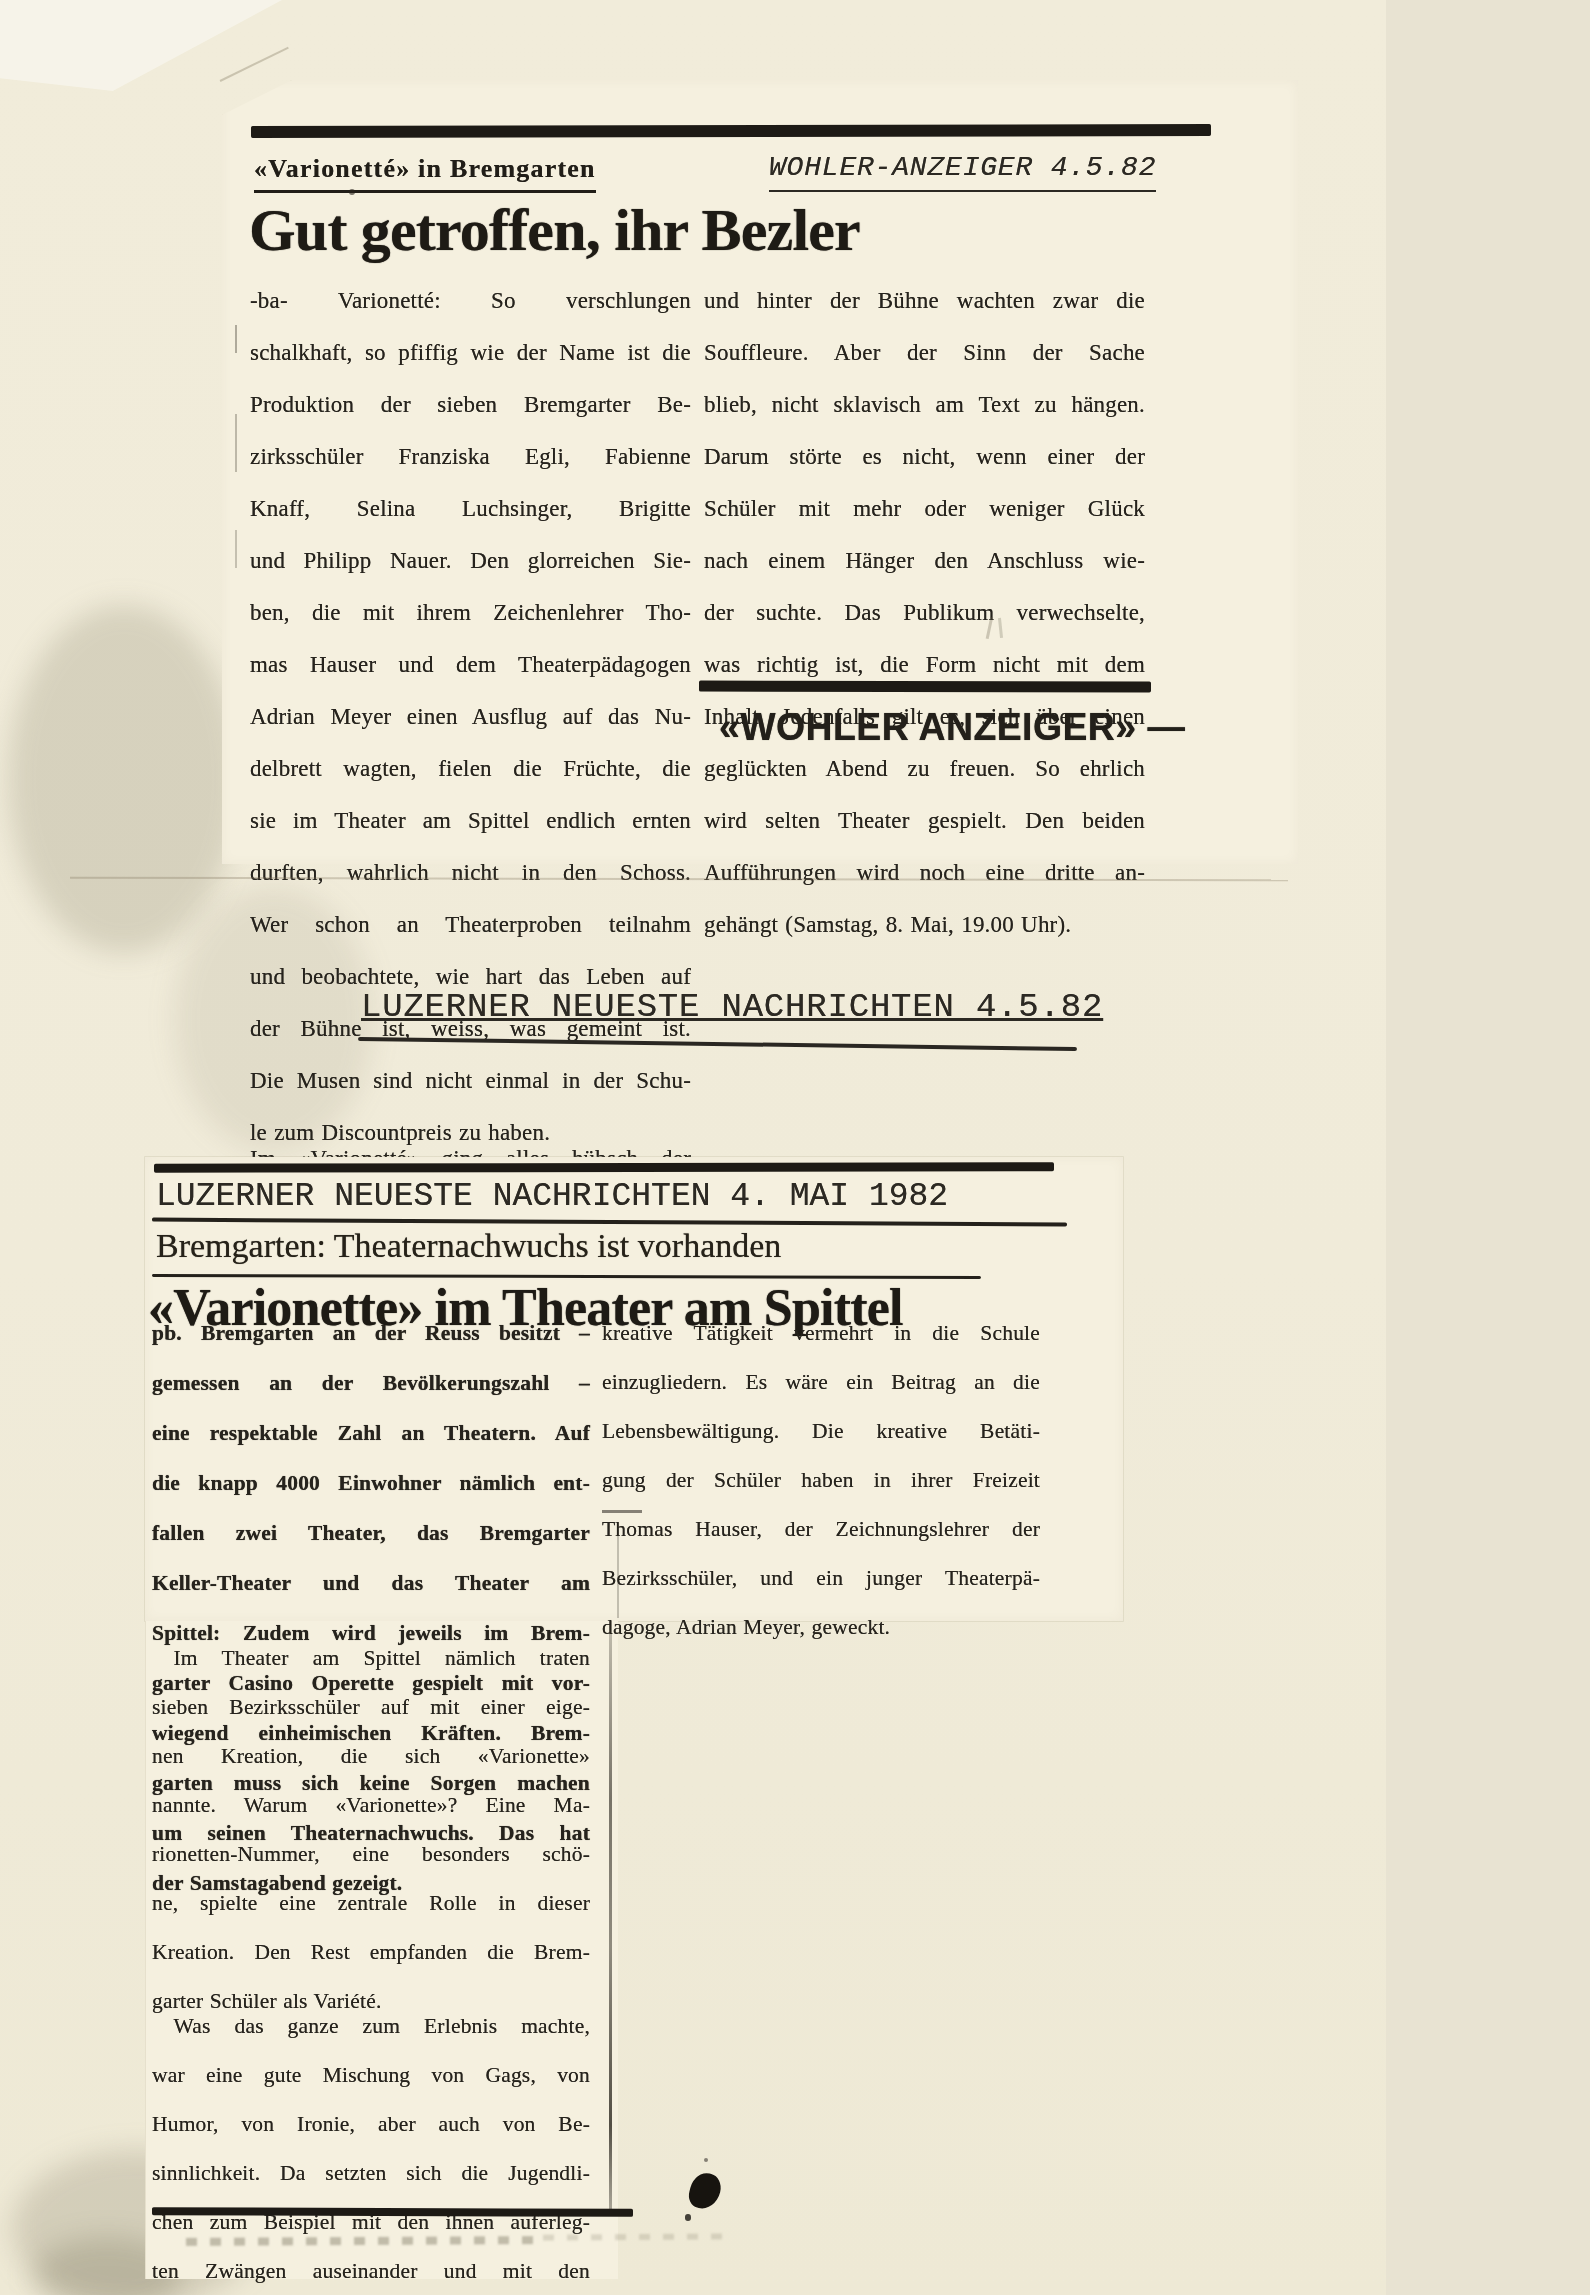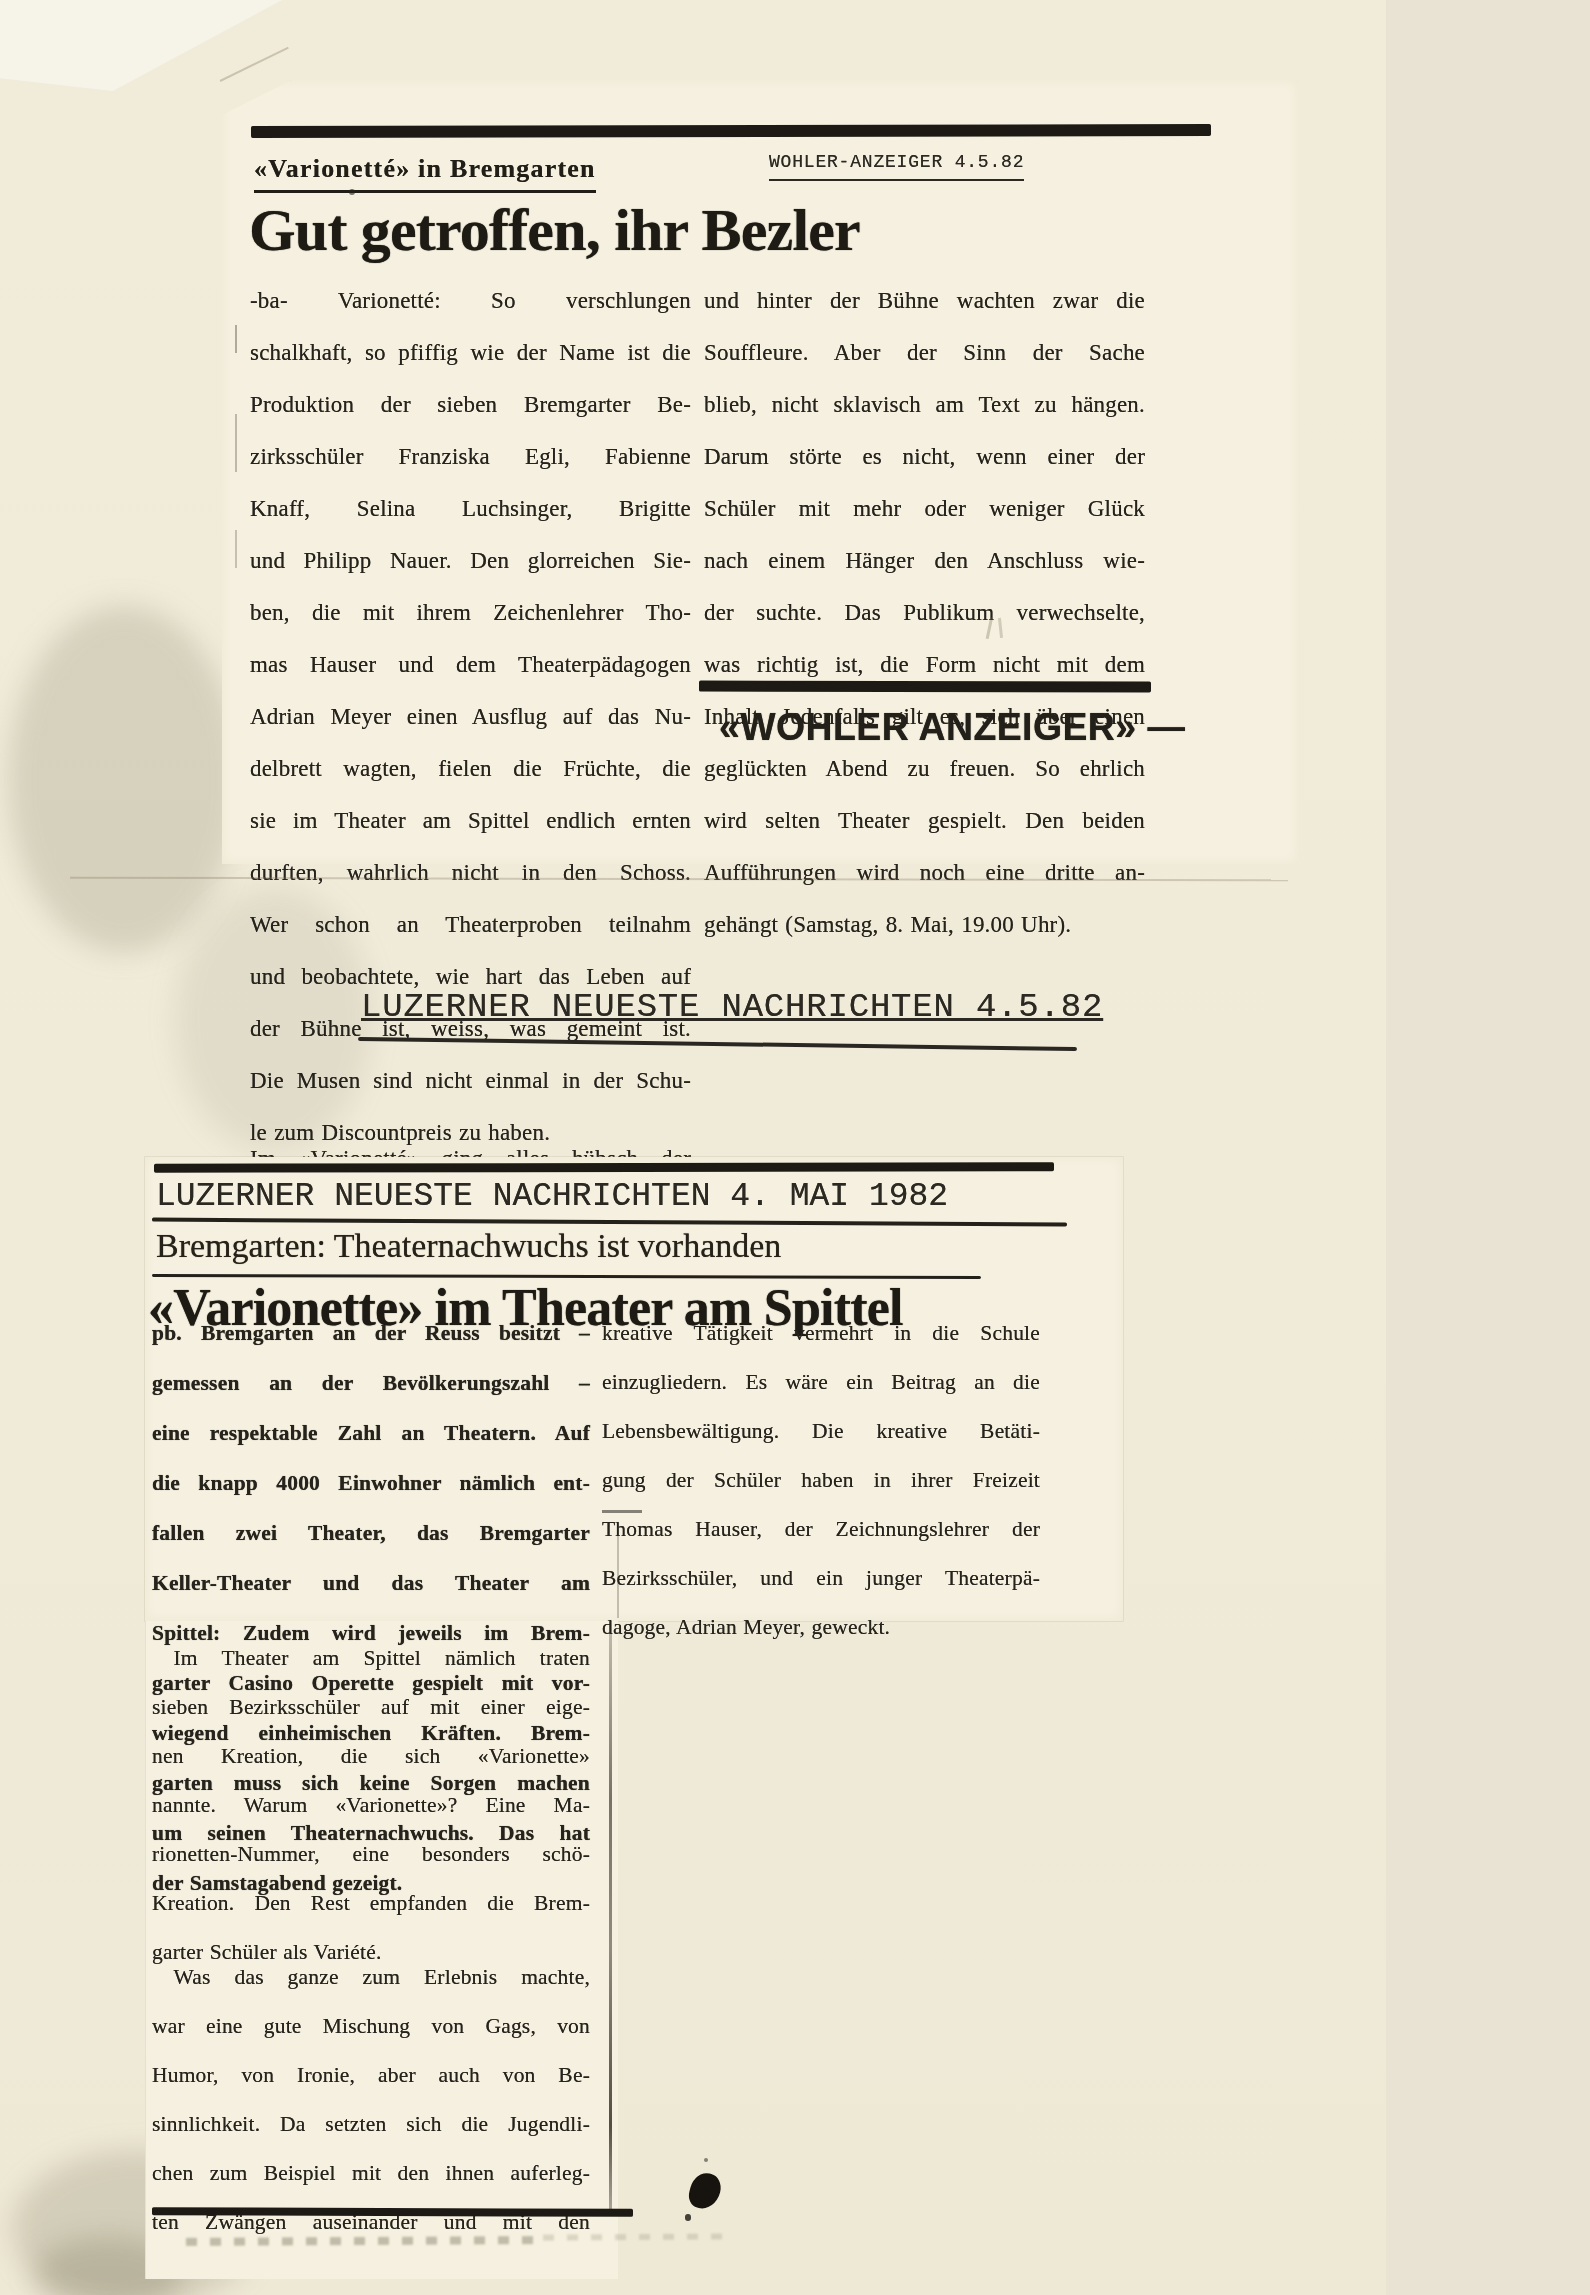--- a/index.html
+++ b/index.html
@@ -7,21 +7,21 @@
         background:linear-gradient(180deg,#f1ecda 0%,#f0ebd9 55%,#eee9d5 100%);
         font-family:"Liberation Serif", serif;padding-left:32px;}
   .abs{position:absolute;}
   .sheet{background:#f5f0df;box-shadow:0 0 0 0.8px rgba(145,133,102,.18), 0 0 11.6px rgba(120,110,80,.06) inset;}
   .rule{background:#1d1a15;border-radius:1.7px;}
   .faintline{background:rgba(125,114,88,.30);}
   
   .kicker1{font-weight:700;font-size:26px;letter-spacing:1.2px;color:#211e18;
            border-bottom:3.3px solid #211e18;padding-bottom:5.8px;text-shadow:0 0 0.5px rgba(33,30,24,.8);}
   .mono{font-family:"Liberation Mono","DejaVu Sans Mono",monospace;color:#2c2923;text-shadow:0 0 0.6px rgba(44,41,35,.8);}
-  .src1{font-size:18px;letter-spacing:0.8px;border-bottom:2.5px solid #2c2923;padding-bottom:6.6px;}
+  .src1{font-size:28px;letter-spacing:0.8px;border-bottom:2.5px solid #2c2923;padding-bottom:6.6px;font-style:italic;}
   .headline1{font-weight:700;font-size:60px;letter-spacing:-0.8px;color:#1e1b15;text-shadow:0 0 1px rgba(30,27,21,.85);}
   .headline2{font-weight:700;font-size:52px;letter-spacing:-0.8px;color:#1e1b15;text-shadow:0 0 1px rgba(30,27,21,.85);}
   .kicker2{font-size:34px;color:#262219;text-shadow:0 0 0.7px rgba(38,34,25,.8);}
   .src2{font-size:33px;letter-spacing:0px;}
   .stamp{font-size:34px;letter-spacing:0.8px;text-decoration:underline;}
   .sig{font-family:"Liberation Sans",sans-serif;font-weight:700;font-size:36px;letter-spacing:0.4px;
        color:#23201a;text-shadow:0 0 0.8px rgba(35,32,26,.85);transform:scale(1.04,1.08);transform-origin:left;}
   
   .a1col{width:441px;font-size:23px;line-height:26px;letter-spacing:0.2px;word-spacing:1.2px;
          color:#26231d;text-shadow:0 0 0.5px rgba(38,35,29,.75);}
@@ -140,20 +140,21 @@
       <div class="jline">garten muss sich keine Sorgen machen</div>
       <div class="jline">um seinen Theaternachwuchs. Das hat</div>
       <div class="jline pend">der Samstagabend gezeigt.</div>
     </div>
   <div class="abs a2col" style="left:152px;top:1646px;">
       <div class="jline ind">Im Theater am Spittel nämlich traten</div>
       <div class="jline">sieben Bezirksschüler auf mit einer eige-</div>
       <div class="jline">nen Kreation, die sich «Varionette»</div>
       <div class="jline">nannte. Warum «Varionette»? Eine Ma-</div>
       <div class="jline">rionetten-Nummer, eine besonders schö-</div>
+      <div class="jline">ne, spielte eine zentrale Rolle in dieser</div>
       <div class="jline">Kreation. Den Rest empfanden die Brem-</div>
       <div class="jline pend">garter Schüler als Variété.</div>
       <div class="jline ind">Was das ganze zum Erlebnis machte,</div>
       <div class="jline">war eine gute Mischung von Gags, von</div>
       <div class="jline">Humor, von Ironie, aber auch von Be-</div>
       <div class="jline">sinnlichkeit. Da setzten sich die Jugendli-</div>
       <div class="jline">chen zum Beispiel mit den ihnen auferleg-</div>
       <div class="jline">ten Zwängen auseinander und mit den</div>
     </div>
   <div class="abs a2col" style="left:602px;top:1321px;">

